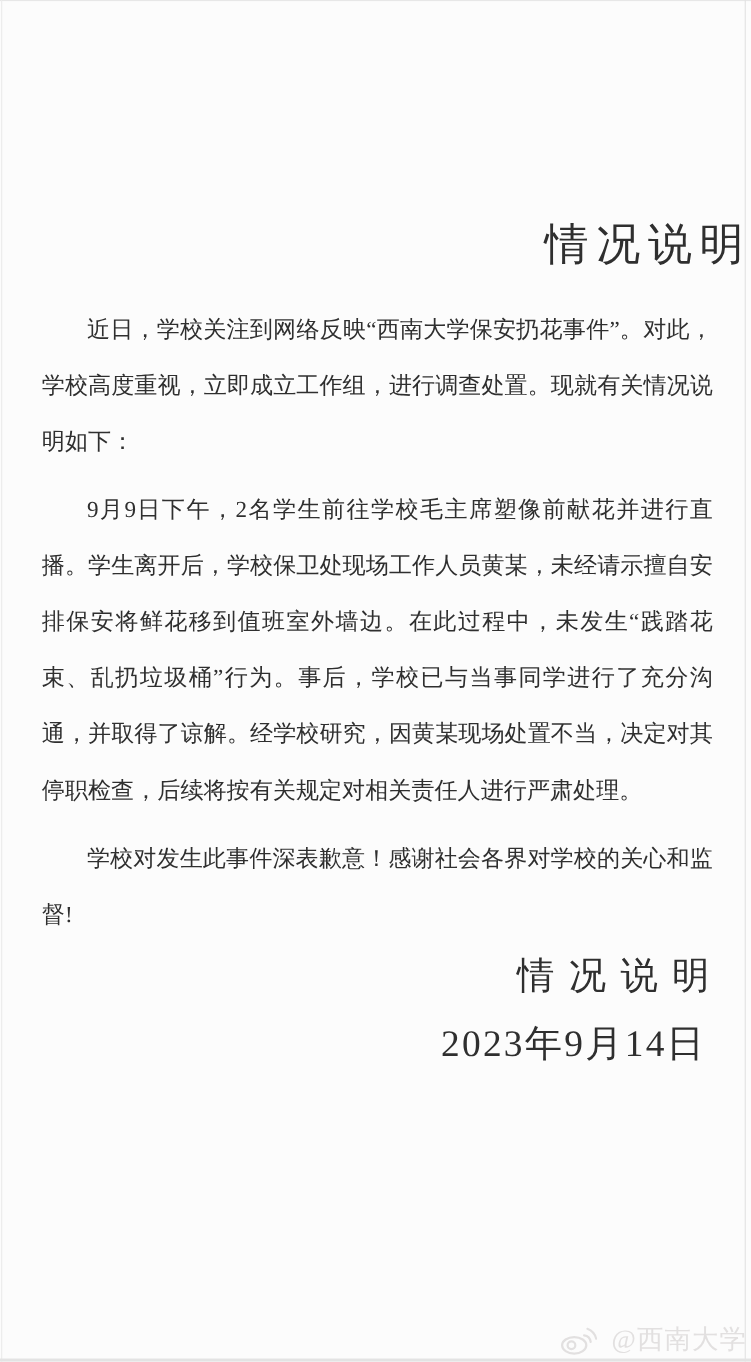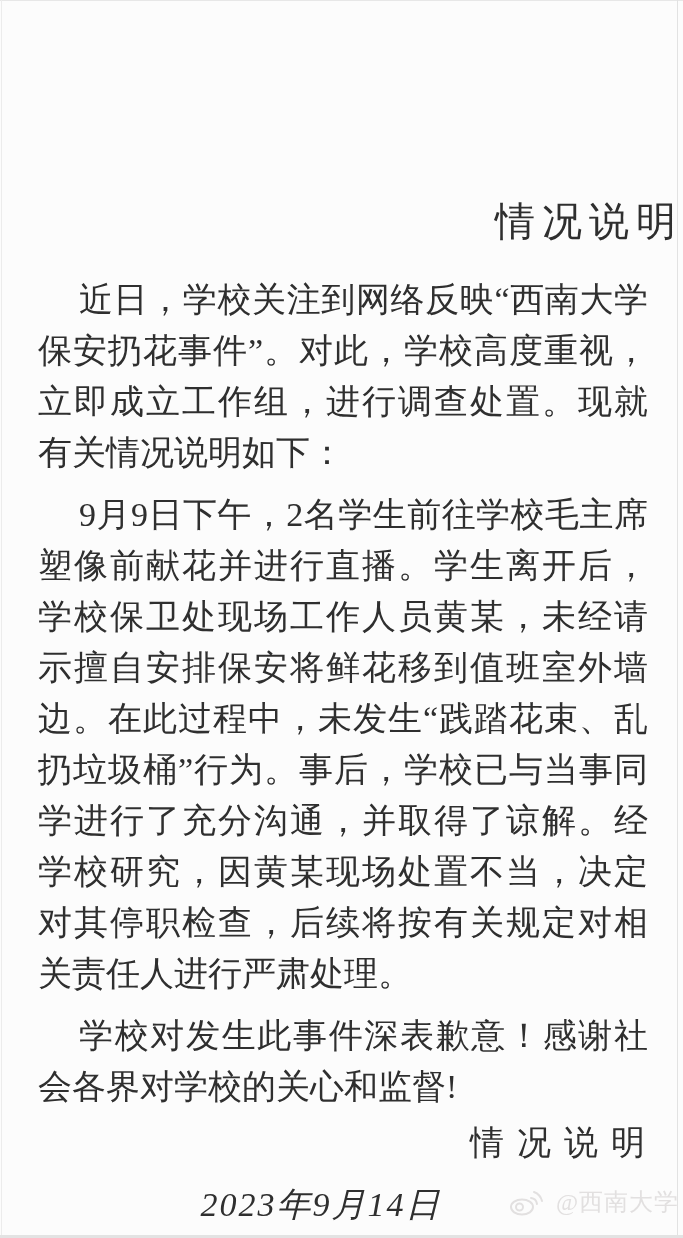--- a/index.html
+++ b/index.html
@@ -25,21 +25,21 @@
     margin-top: 200px;
     text-align: right;
     font-size: 40px;
     font-weight: 400;
     letter-spacing: 7px;
     line-height: 43px;
   }
 
   .doc-body {
     margin: 31px 35px 4px 38px;
-    font-size: 34px;
+    font-size: 21px;
     line-height: 51px;
     text-align: justify;
     text-align-last: left;
     text-justify: inter-character;
   }
   .doc-body p {
     text-indent: 41px;
     margin-bottom: 11px;
   }
   .doc-body p:last-child { margin-bottom: 0; }
@@ -47,31 +47,30 @@
   .doc-signature {
     margin: 12px 25px 0 0;
     text-align: right;
     font-size: 34px;
     letter-spacing: 13px;
     line-height: 37px;
   }
 
   .doc-date {
     margin: 25px 41px 0 0;
-    text-align: center;
+    text-align: right;
     font-size: 34px;
     letter-spacing: 2px;
     line-height: 37px;
-    font-style: italic;
   }
 
   .watermark {
     position: absolute;
     right: 4px;
-    bottom: 22px;
+    bottom: 6px;
     display: flex;
     align-items: center;
     gap: 13px;
     color: #e2e0e0;
     font-size: 24px;
     line-height: 28px;
     letter-spacing: 1px;
     user-select: none;
   }
   .watermark svg { display: block; }

